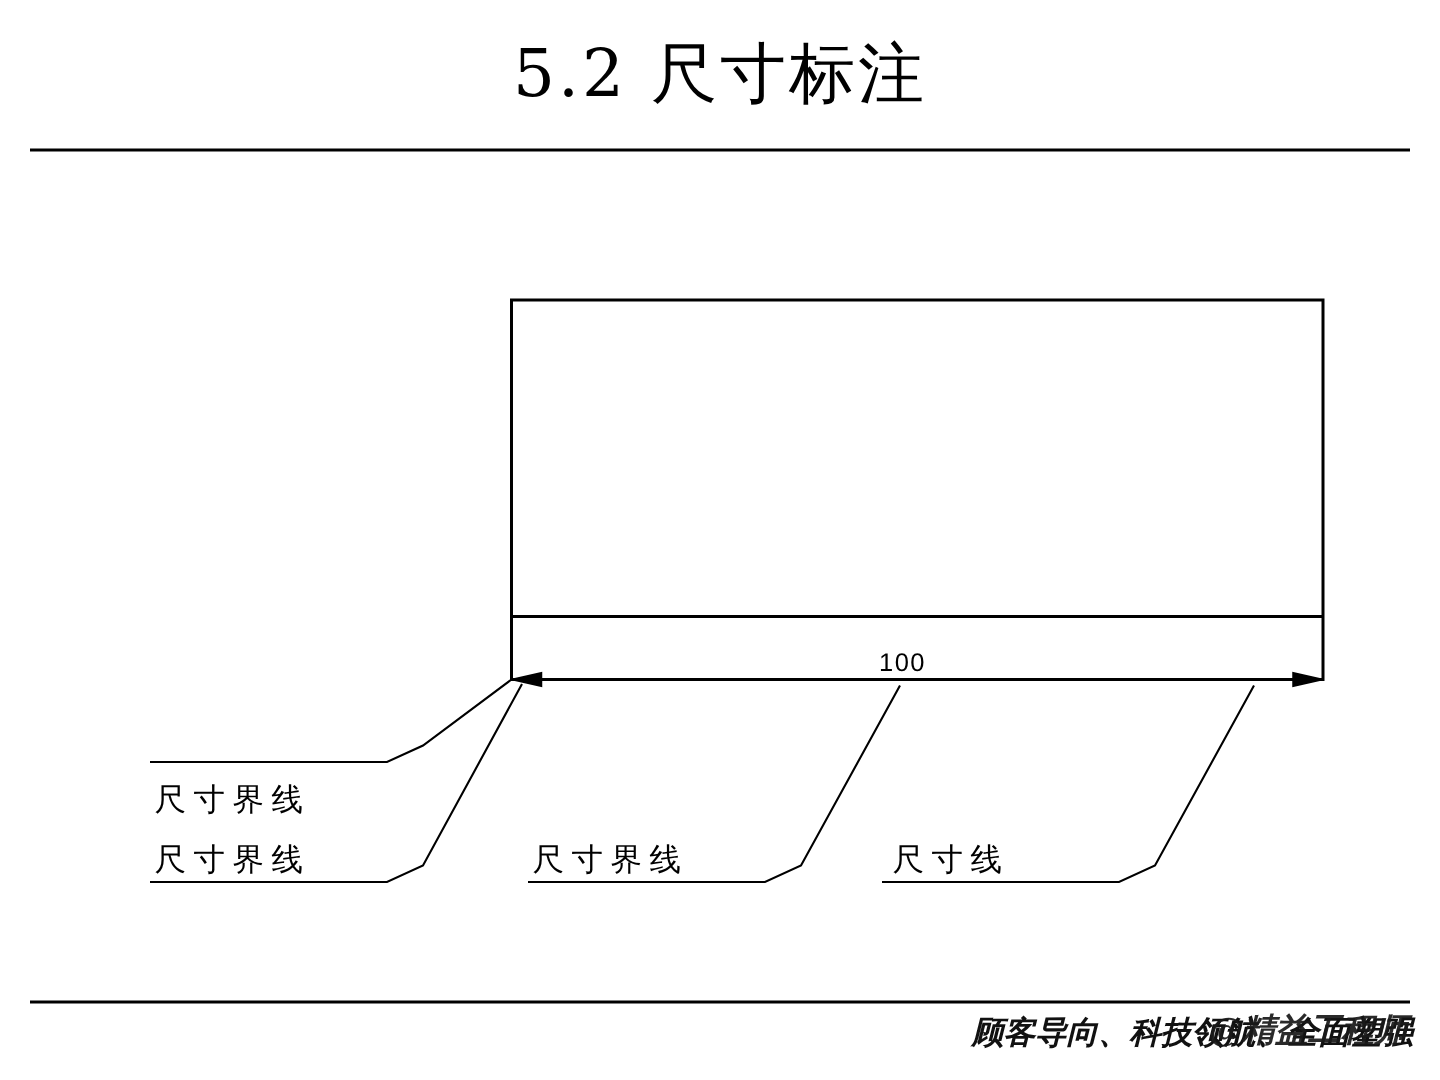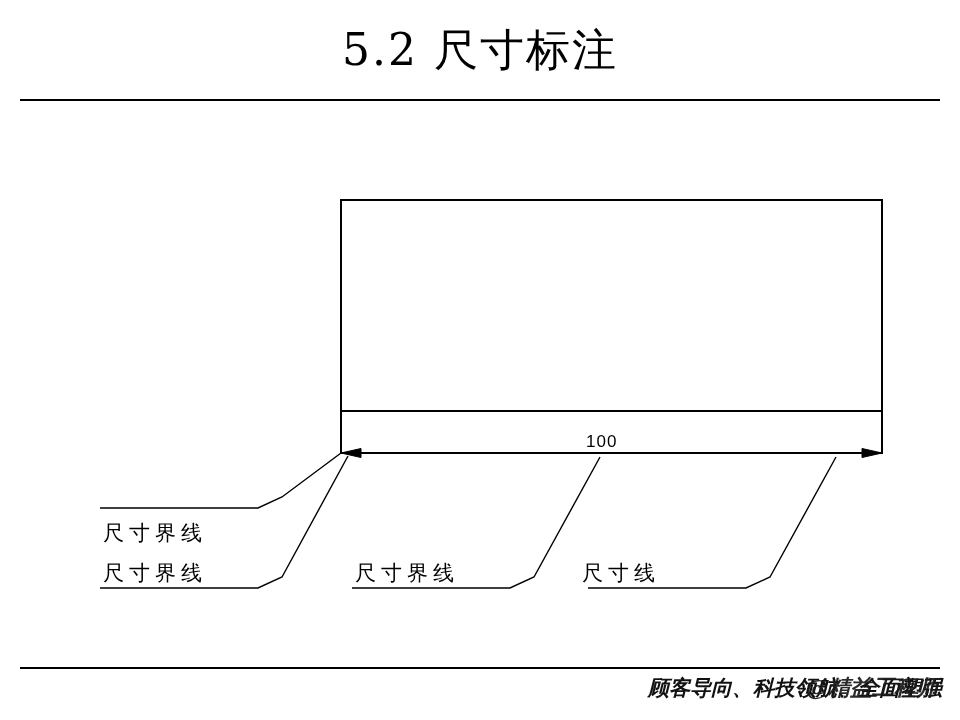--- a/index.html
+++ b/index.html
@@ -148,21 +148,21 @@
   </svg>
 
   <div class="dim-text" style="left: 586px; top: 432px;">100</div>
 
   <div class="cad-label" style="left: 103px; top: 480px; margin-top: 40px;">尺寸界线</div>
 
   <div class="cad-label" style="left: 103px; top: 560px;">尺寸界线</div>
 
   <div class="cad-label" style="left: 355px; top: 560px;">尺寸界线</div>
 
-  <div class="cad-label" style="left: 582px; top: 560px; font-family: Liberation Serif, serif;">尺寸线</div>
+  <div class="cad-label" style="left: 595px; top: 560px; font-family: Liberation Serif, serif;">尺寸线</div>
 
   <div class="footer-rule"></div>
 
   <div class="footer-text">顾客导向、科技领航、全面塑强</div>
 
   <div class="footer-watermark">@精益工程师</div>
 
 </div>
 
 </body></html>

